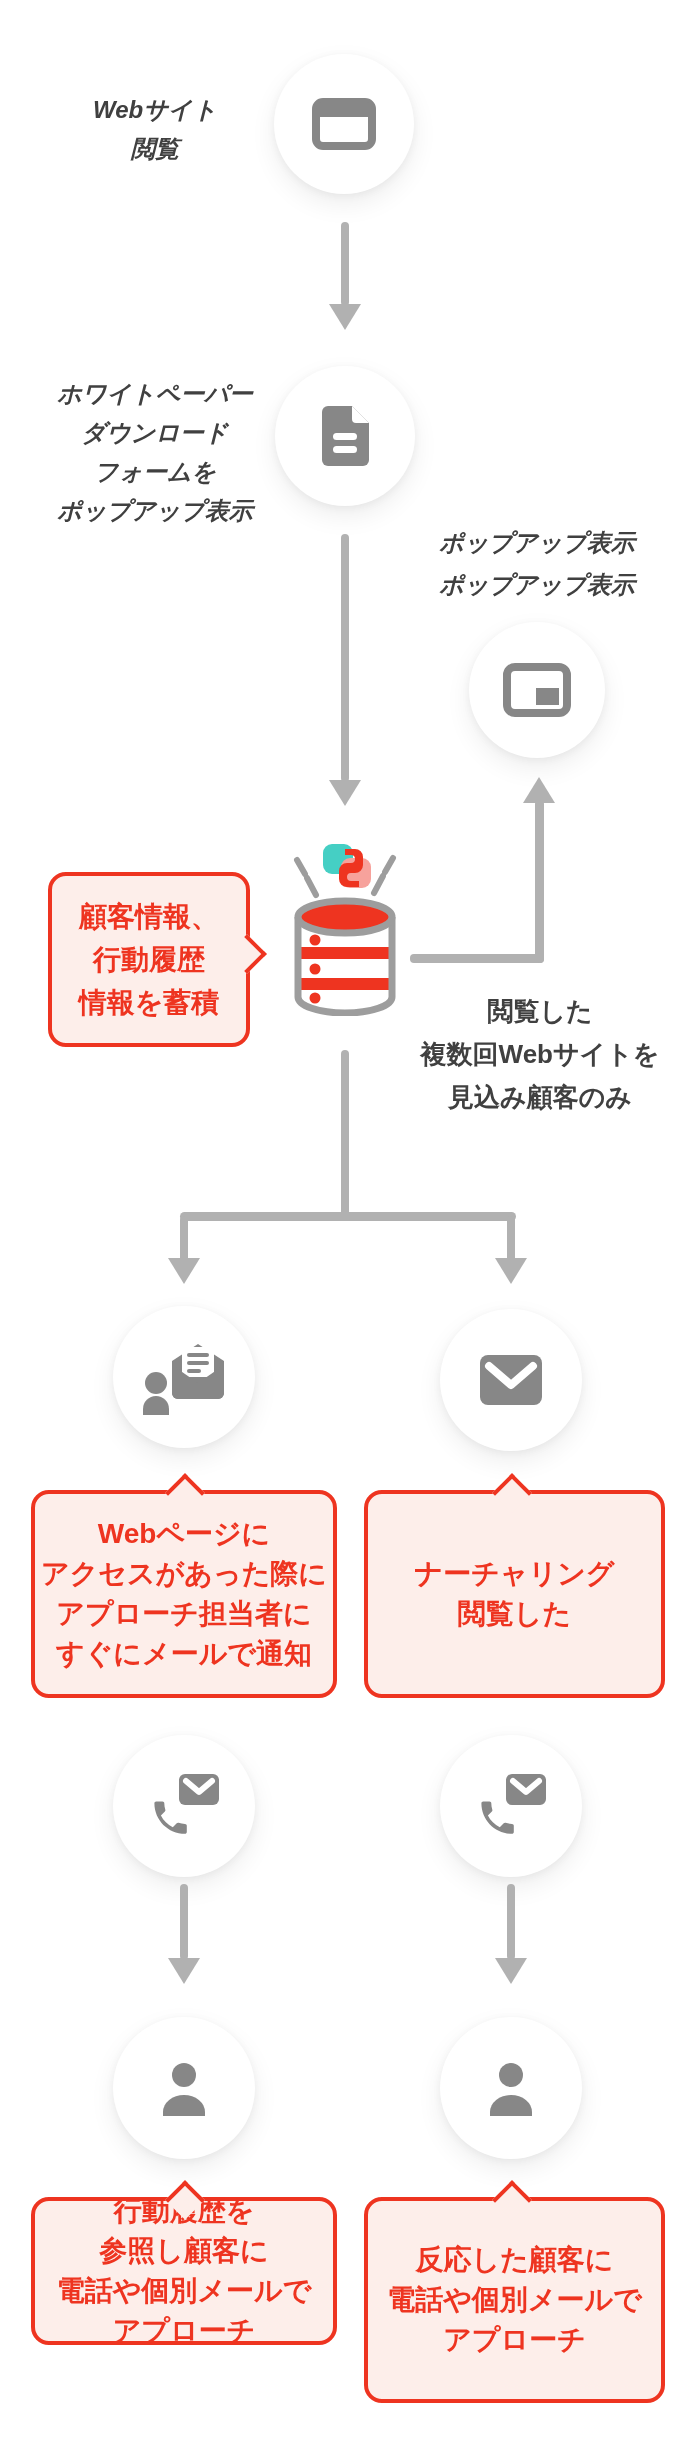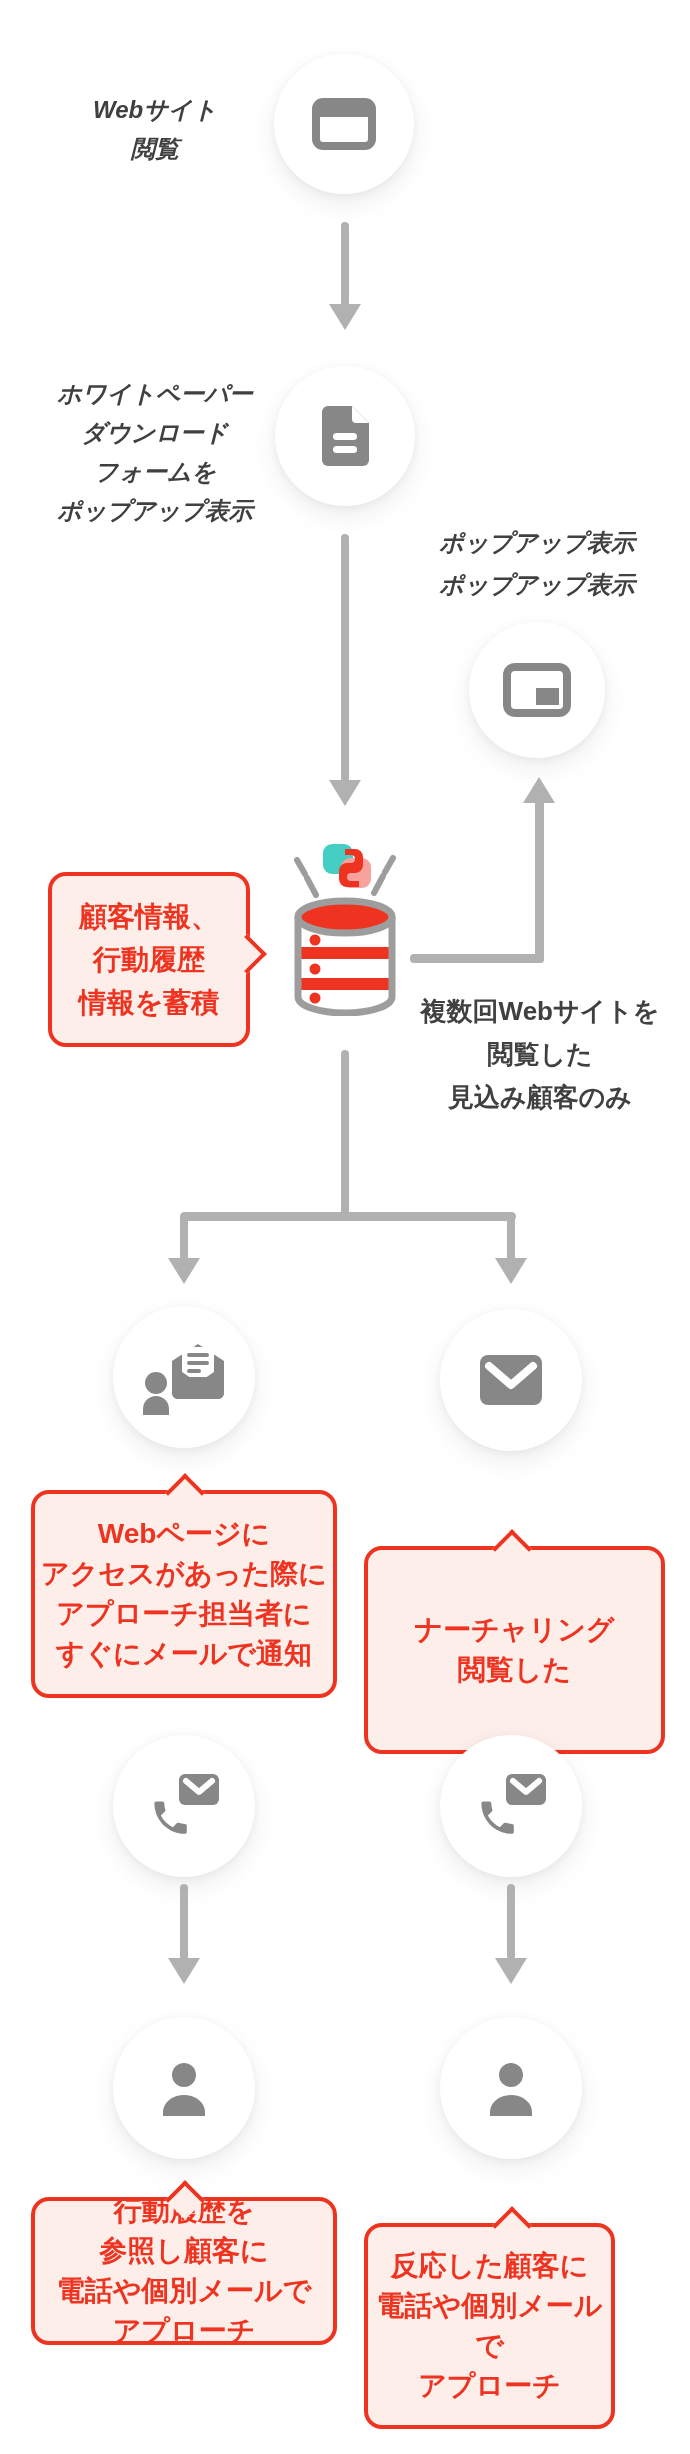--- a/index.html
+++ b/index.html
@@ -106,22 +106,22 @@
   </svg>
 
   <div class="callout wide-lh" style="left:48px;top:872px;width:202px;height:175px;">
     <div class="tail right"></div>
     <div>顧客情報、</div>
     <div>行動履歴</div>
     <div>情報を蓄積</div>
   </div>
 
   <div class="note" style="left:390px;top:990px;width:300px;">
+    <div>閲覧した</div>
     <div>複数回Webサイトを</div>
-    <div>閲覧した</div>
     <div>見込み顧客のみ</div>
   </div>
 
   <div class="shaft" style="left:341px;top:1050px;height:166px;"></div>
   <div class="tbar" style="left:180px;top:1212px;width:336px;"></div>
   <div class="shaft" style="left:180px;top:1216px;height:46px;"></div>
   <div class="head-down" style="left:168px;top:1258px;"></div>
   <div class="shaft" style="left:507px;top:1216px;height:46px;"></div>
   <div class="head-down" style="left:495px;top:1258px;"></div>
 
@@ -144,21 +144,21 @@
     </svg>
   </div>
 
   <div class="callout" style="left:31px;top:1490px;width:306px;height:208px;">
     <div class="tail up" style="left:136px;"></div>
     <div>Webページに</div>
     <div>アクセスがあった際に</div>
     <div>アプローチ担当者に</div>
     <div>すぐにメールで通知</div>
   </div>
-  <div class="callout" style="left:364px;top:1546px;width:301px;height:208px;justify-content:center;">
+  <div class="callout" style="left:364px;top:1490px;width:301px;height:208px;justify-content:center;">
     <div class="tail up" style="left:130px;"></div>
     <div>ナーチャリング</div>
     <div>閲覧した</div>
   </div>
 
   <div class="circle" style="left:113px;top:1735px;width:142px;height:142px;">
     <svg width="74" height="72" viewBox="0 0 74 72">
       <rect x="32" y="4" width="40" height="31" rx="6" fill="#878787"></rect>
       <path d="M39 11 L52 22 L65 11" fill="none" stroke="#ffffff" stroke-width="6" stroke-linecap="round" stroke-linejoin="round"></path>
       <path transform="translate(2,26) scale(1.8)" fill="#878787" d="M6.62 10.79c1.44 2.83 3.76 5.14 6.59 6.59l2.2-2.21c.27-.27.67-.36 1.02-.24 1.12.37 2.33.57 3.57.57.55 0 1 .45 1 1V20c0 .55-.45 1-1 1-9.39 0-17-7.61-17-17 0-.55.45-1 1-1h3.5c.55 0 1 .45 1 1 0 1.25.2 2.45.57 3.57.11.35.03.74-.25 1.02l-2.2 2.2z"></path>
@@ -190,20 +190,20 @@
     </svg>
   </div>
 
   <div class="callout" style="left:31px;top:2197px;width:306px;height:148px;">
     <div class="tail up" style="left:136px;"></div>
     <div>行動履歴を</div>
     <div>参照し顧客に</div>
     <div>電話や個別メールで</div>
     <div>アプローチ</div>
   </div>
-  <div class="callout" style="left:364px;top:2197px;width:251px;height:206px;margin-top:26px;">
+  <div class="callout" style="left:364px;top:2197px;width:301px;height:206px;">
     <div class="tail up" style="left:130px;"></div>
     <div>反応した顧客に</div>
     <div>電話や個別メールで</div>
     <div>アプローチ</div>
   </div>
 
 </div>
 
 </body></html>

